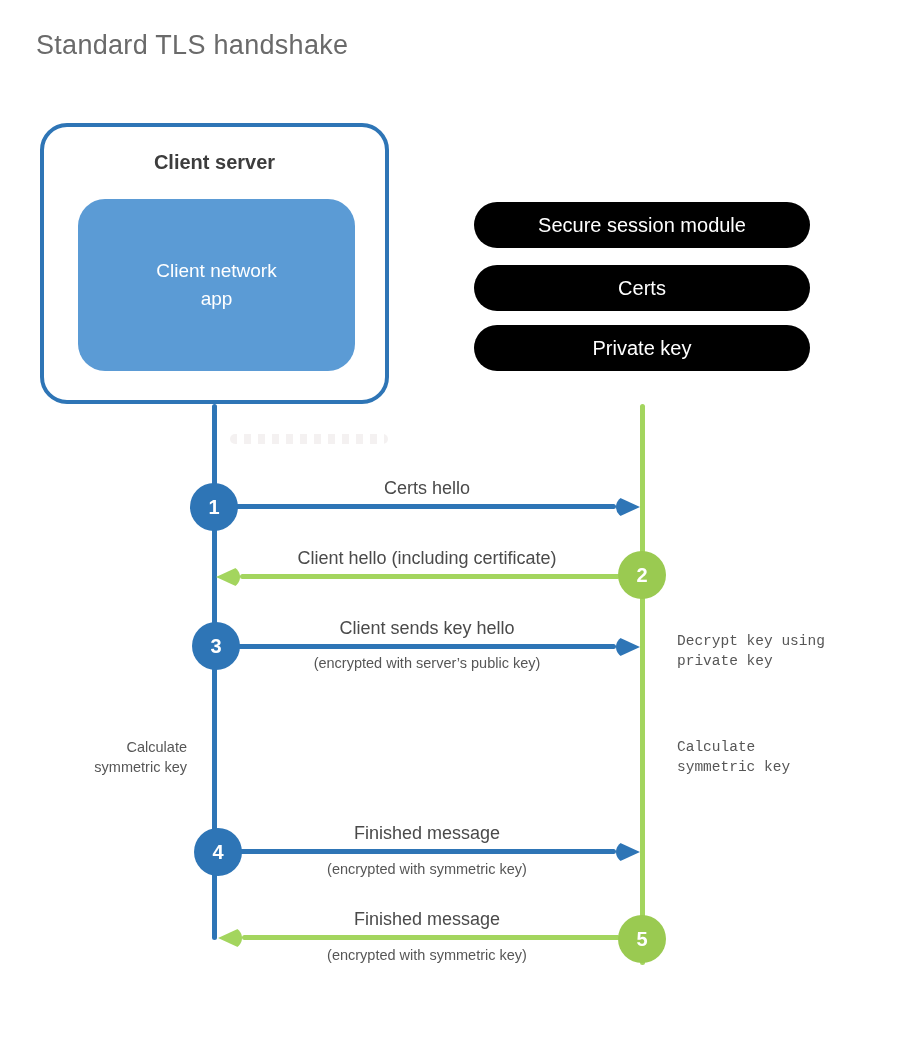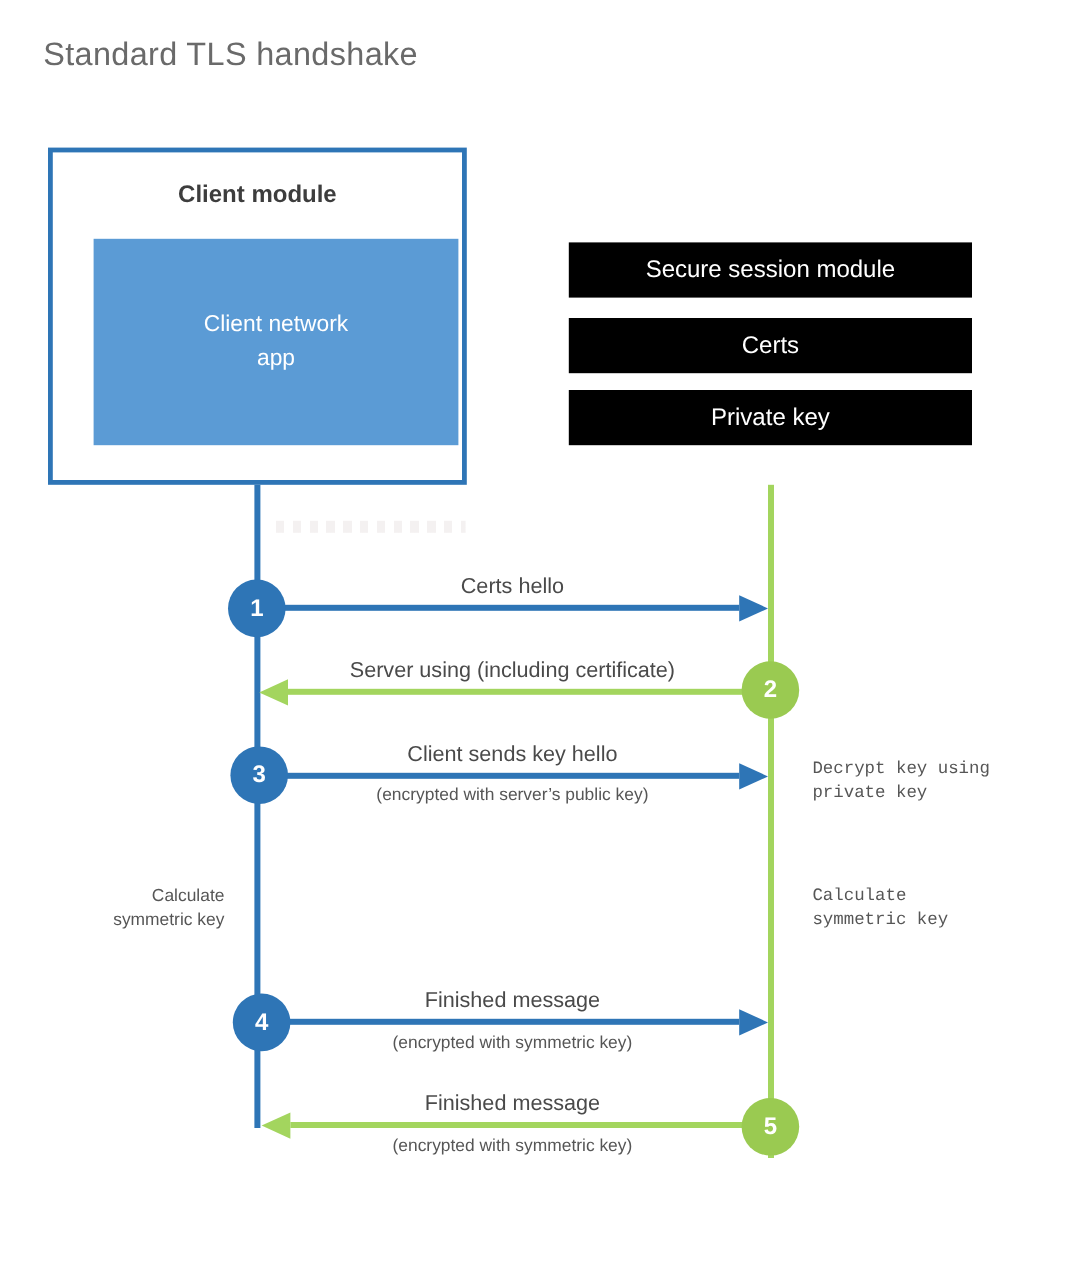--- a/index.html
+++ b/index.html
@@ -1,15 +1,15 @@
 <!DOCTYPE html>
 <html><head>
 <meta charset="utf-8">
 <style>
-  * { margin: 0; padding: 0; box-sizing: border-box; }
+  * { margin: 0; padding: 0; box-sizing: border-box; border-radius: 27px; }
   html, body { background: #ffffff; }
   body {
     font-family: "Liberation Sans", "DejaVu Sans", sans-serif;
     width: 900px; height: 1058px; position: relative; overflow: hidden;
   }
   .stage { position: absolute; left: 0; top: 0; width: 900px; height: 1058px; }
 
   .page-title {
     position: absolute; left: 36px; top: 30px;
     font-size: 27px; font-weight: 300; color: #6a6a6a; letter-spacing: 0.3px;
@@ -17,21 +17,21 @@
 
   
   .actor-box { position: absolute; top: 123px; height: 281px; background: #fff; }
   .client-box { left: 40px; width: 349px; border: 4px solid #2e75b6; }
   .server-box { left: 430px; width: 425px; border: 4px solid #a3d55e; }
   .actor-title {
     position: absolute; left: 0; right: 0; top: 24px; text-align: center;
     font-size: 20px; font-weight: bold; color: #3d3d3d;
   }
   .client-app {
-    position: absolute; left: 78px; top: 199px; width: 304px; height: 172px;
+    position: absolute; left: 78px; top: 199px; width: 277px; height: 172px;
     background: #5b9bd5; display: flex; align-items: center; justify-content: center;
     color: #ffffff; font-size: 19px; text-align: center;
   }
   .client-app span { max-width: 150px; line-height: 1.5; }
   .server-bar {
     position: absolute; left: 474px; width: 336px; height: 46px;
     background: #000000; display: flex; align-items: center; justify-content: center;
     color: #ffffff; font-size: 20px;
   }
   .bar-1 { top: 202px; } .bar-2 { top: 265px; } .bar-3 { top: 325px; }
@@ -79,21 +79,21 @@
   .note-left  { left: 17px; width: 170px; text-align: right; }
 </style>
 </head>
 <body>
 
 <div class="stage">
 
   <div class="page-title">Standard TLS handshake</div>
 
   <div class="actor-box client-box">
-    <div class="actor-title">Client module</div>
+    <div class="actor-title">Client server</div>
   </div>
   <div class="client-app">
     <span>Client network app</span>
   </div>
 
   <div class="server-bar bar-1">
     <span>Secure session module</span>
   </div>
   <div class="server-bar bar-2">
     <span>Certs</span>
@@ -106,21 +106,21 @@
   <div class="lifeline green"></div>
   <div class="ghost-dashes"></div>
 
   <div class="msg-label" style="top:478px">Certs hello</div>
   <div class="arrow-line blue" style="left:214px; top:504px; width:402px"></div>
   <div class="arrow-head right blue" style="left:616px; top:496px"></div>
   <div class="step-circle blue" style="left:190px; top:483px">
     <span>1</span>
   </div>
 
-  <div class="msg-label" style="top:548px">Server using (including certificate)</div>
+  <div class="msg-label" style="top:548px">Client hello (including certificate)</div>
   <div class="arrow-line green" style="left:240px; top:574px; width:380px"></div>
   <div class="arrow-head left green" style="left:216px; top:566px"></div>
   <div class="step-circle green" style="left:618px; top:551px">
     <span>2</span>
   </div>
 
   <div class="msg-label" style="top:618px">Client sends key hello</div>
   <div class="arrow-line blue" style="left:216px; top:644px; width:400px"></div>
   <div class="arrow-head right blue" style="left:616px; top:636px"></div>
   <div class="msg-sub" style="top:655px">(encrypted with server’s public key)</div>

